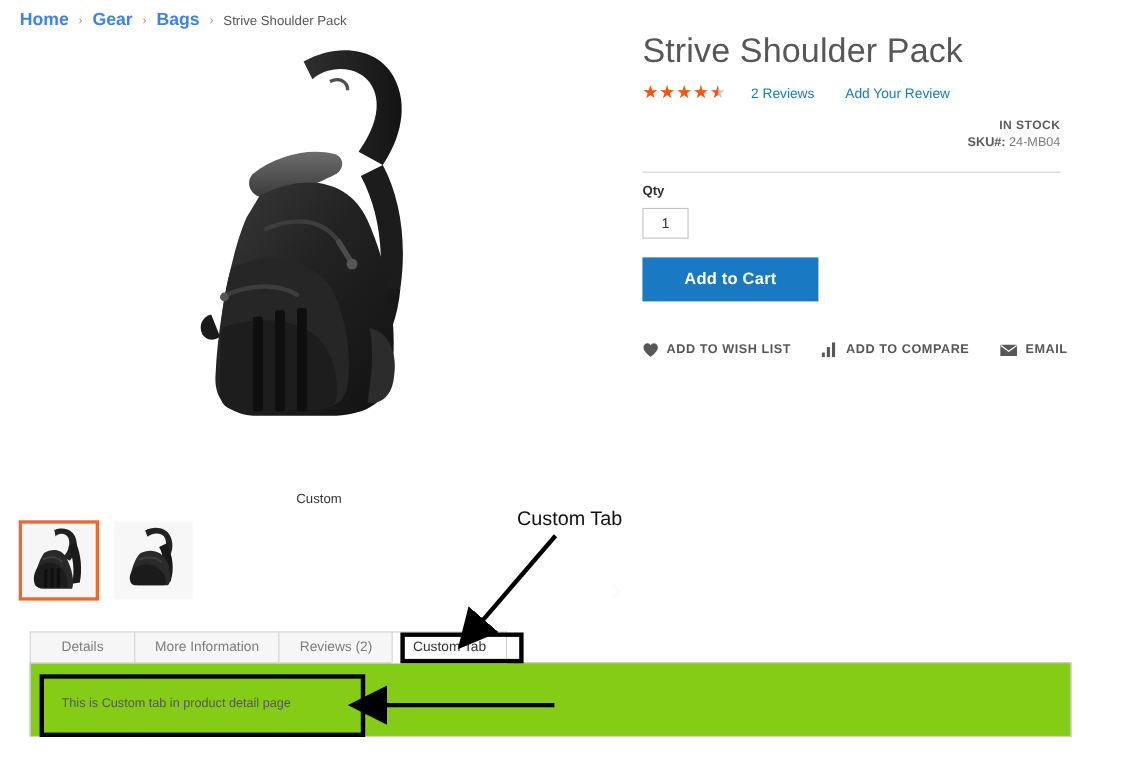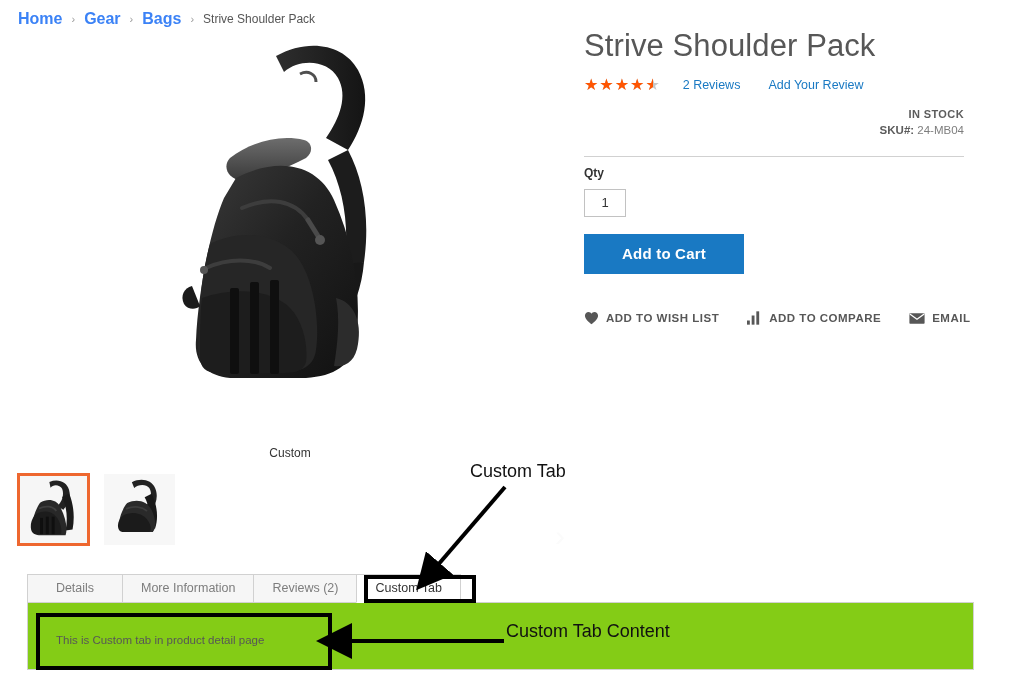--- a/index.html
+++ b/index.html
@@ -467,21 +467,20 @@
     </div>
     <div class="tab-panel">
       <div class="tab-panel-text">This is Custom tab in product detail page</div>
     </div>
   </div>
 
   <div class="anno-box" style="left:364px; top:575px; width:112px; height:28px;"></div>
   <div class="anno-box" style="left:36px; top:613px; width:296px; height:57px;"></div>
 
   <div class="anno-label" style="left:470px; top:461px;">Custom Tab</div>
-  <div class="anno-label" style="left:506px; top:621px;">Custom Tab Content</div>
 
   <svg class="anno-svg">
     <defs>
       <marker id="ah" markerWidth="9" markerHeight="9" refX="1" refY="4.5" orient="auto">
         <path d="M0,0 L9,4.5 L0,9 Z" fill="#000000"></path>
       </marker>
     </defs>
     <line x1="505" y1="487" x2="437" y2="566" stroke="#000000" stroke-width="4" marker-end="url(#ah)"></line>
     <line x1="504" y1="641" x2="348" y2="641" stroke="#000000" stroke-width="4" marker-end="url(#ah)"></line>
   </svg>

